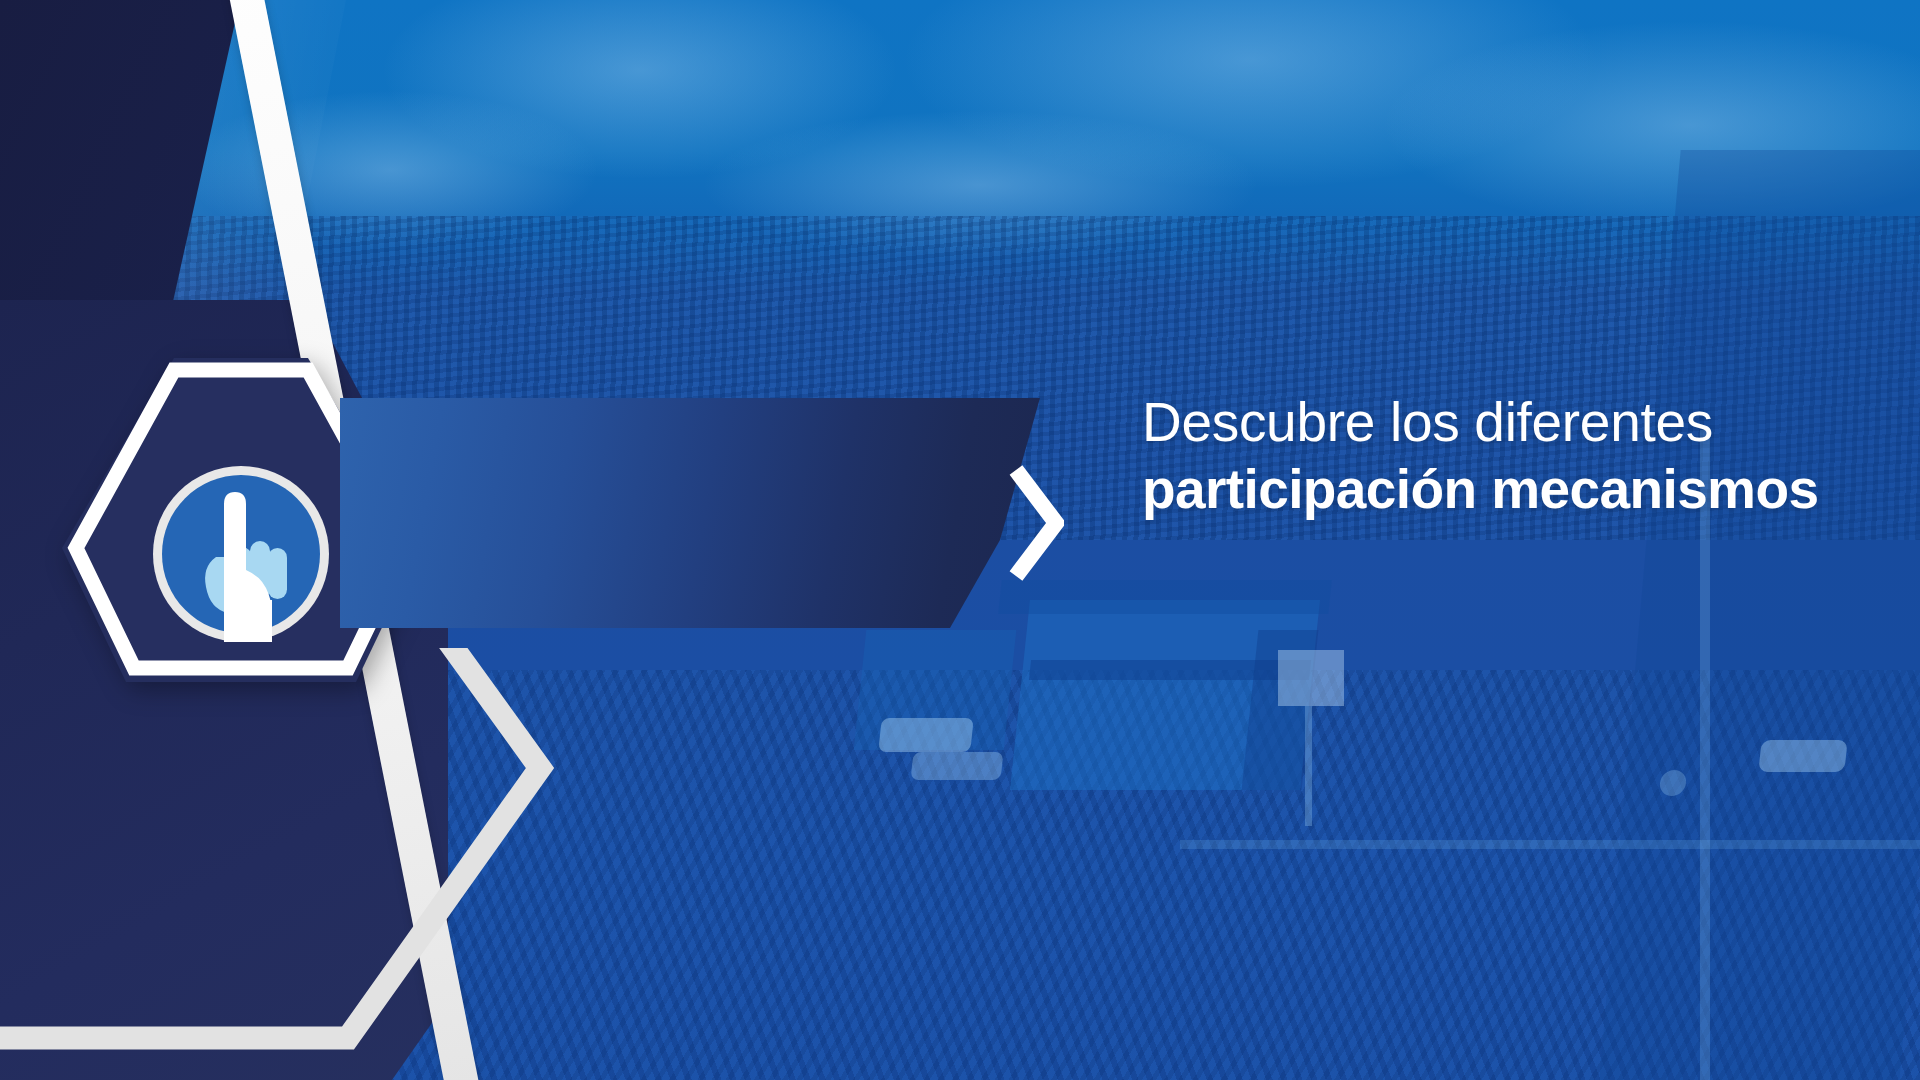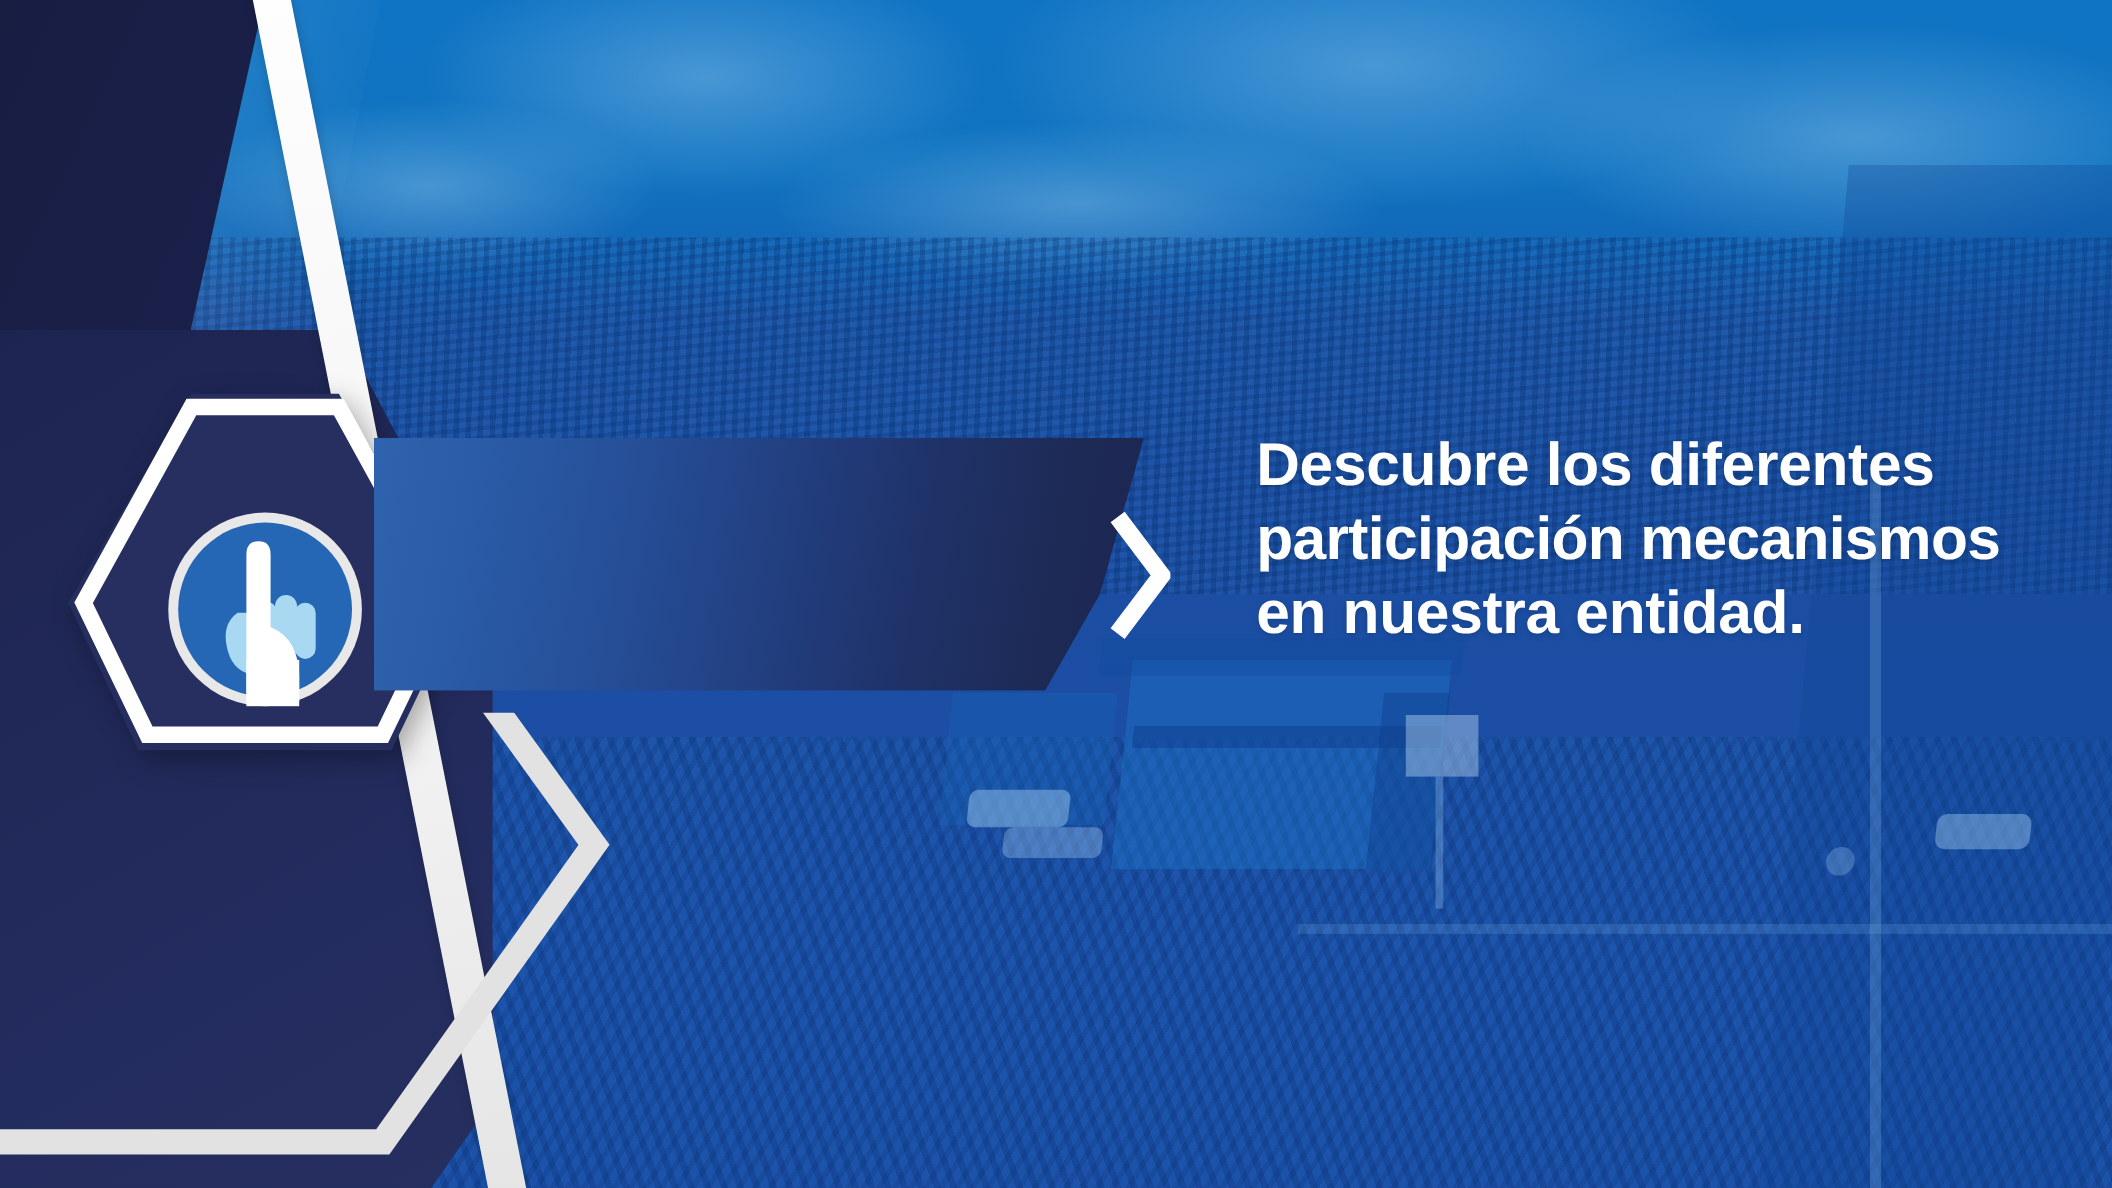--- a/index.html
+++ b/index.html
@@ -197,21 +197,21 @@
     color: #ffffff;
     line-height: 1.0;
   }
   .copy-line {
     font-size: 55px;
     letter-spacing: -0.3px;
     margin: 0 0 12px 0;
     white-space: nowrap;
     text-shadow: 0 2px 6px rgba(0,0,0,0.18);
   }
-  .copy-line.light { font-weight: 700; }
+  .copy-line.light { font-weight: 400; }
   .copy-line.bold  { font-weight: bold; letter-spacing: -0.6px; }
   .copy-line.last  { margin-bottom: 0; }
 </style>
 </head>
 <body>
 
 <div id="stage">
 
   <div class="bg-photo">
     <div class="cloud" style="left:380px;  top:-40px;  width:520px; height:220px;"></div>
@@ -284,16 +284,15 @@
 
   <div class="banner"></div>
 
   <svg class="banner-chevron" viewBox="0 0 56 122">
     <polyline points="8,8 48,61 8,114" fill="none" stroke="#ffffff" stroke-width="16" stroke-linejoin="miter" stroke-linecap="butt"></polyline>
   </svg>
 
   <div class="copy">
     <p class="copy-line light">Descubre los diferentes</p>
     <p class="copy-line bold">participación mecanismos</p>
-    <p class="copy-line light last">en nuestra entidad.</p>
   </div>
 
 </div>
 
 </body></html>

